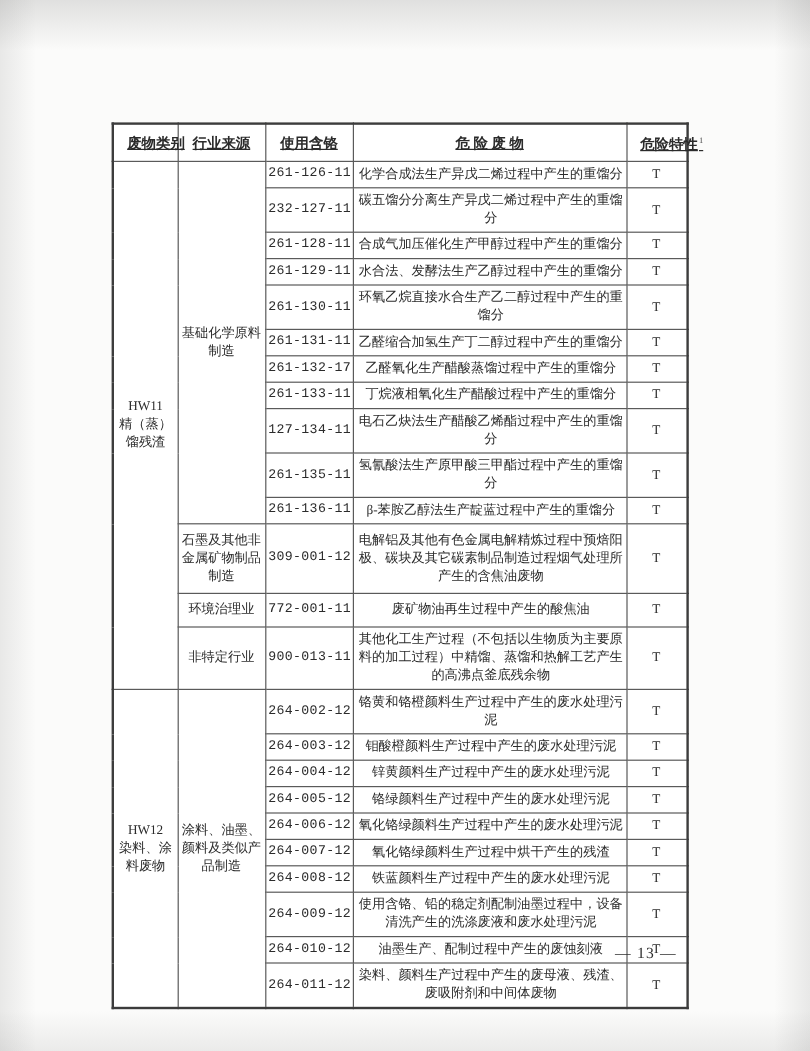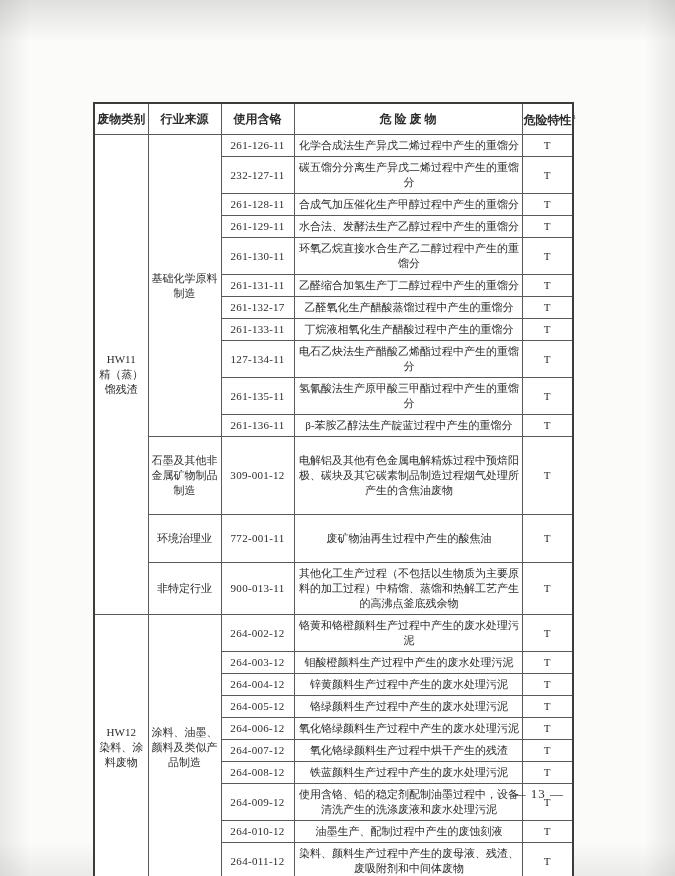--- a/index.html
+++ b/index.html
@@ -38,33 +38,34 @@
     font-size: 11px;
     line-height: 15px;
     text-align: center;
     vertical-align: middle;
     padding: 3px 2px;
     word-break: break-all;
   }
   th {
     font-weight: bold;
     font-size: 12px;
-    padding: 6px 1px;
+    padding: 6px 11px;
     white-space: nowrap;
+    text-decoration: underline;
   }
   th sup.footnote {
     font-size: 7px;
     color: #444;
     vertical-align: super;
     margin-left: 1px;
     font-weight: normal;
   }
-  td.code { white-space: nowrap; letter-spacing: 0.3px; }
+  td.code { white-space: nowrap; letter-spacing: 0.3px; font-family: Liberation Mono, monospace; }
   td.waste { text-align: center; padding: 3px 2px 3px 4px; }
-  td.cat, td.ind { padding: 16px 2px; }
+  td.cat, td.ind { padding: 6px 2px; }
   td.hz { letter-spacing: 0.5px; }
   .page-number {
     position: absolute;
     top: 786px;
     right: 111px;
     font-size: 13px;
     letter-spacing: 1px;
     color: #2e2e2e;
     white-space: pre;
   }

